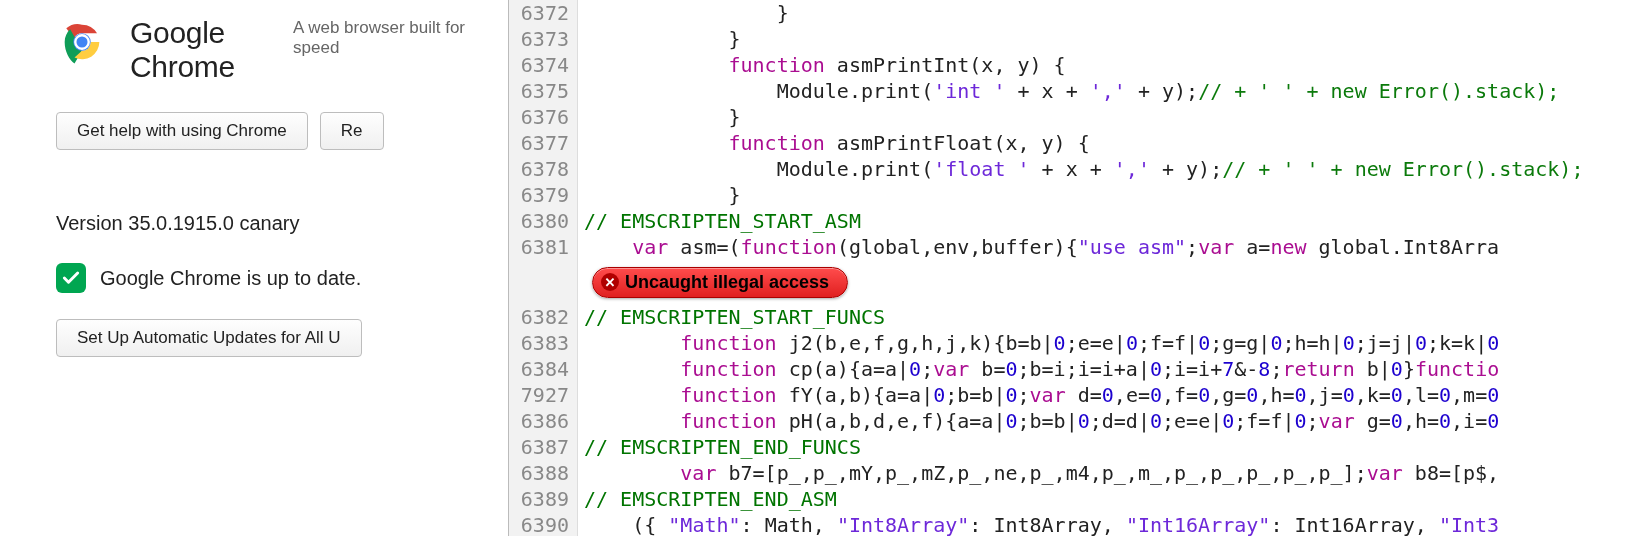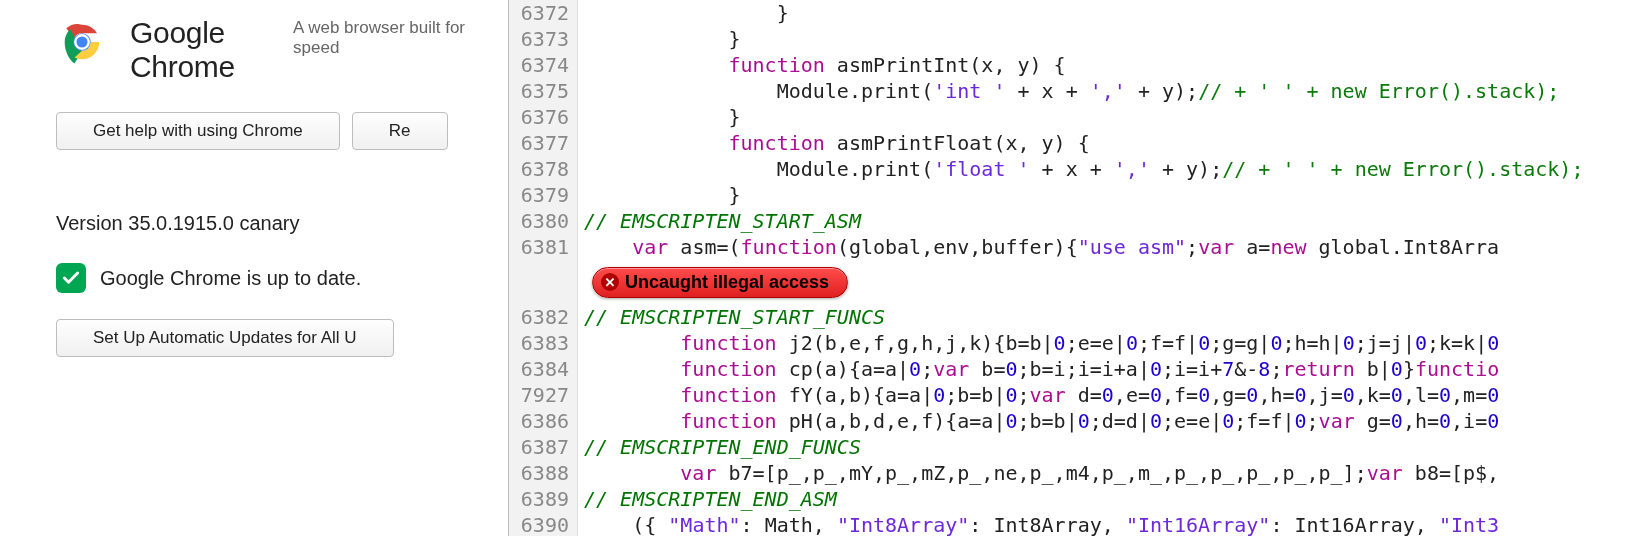--- a/index.html
+++ b/index.html
@@ -21,21 +21,21 @@
     }
     .header-row { display: flex; align-items: flex-start; gap: 22px; margin-bottom: 28px; }
     .chrome-logo { width: 52px; height: 52px; flex-shrink: 0; }
     .title-block { display: flex; flex-direction: row; }
     .title-block h1 { font-size: 30px; font-weight: 400; color: #222; letter-spacing: -0.3px; }
     .title-block p  { font-size: 17px; color: #666; margin-top: 2px; }
 
     .button-row { display: flex; gap: 12px; margin-bottom: 62px; }
     .chrome-btn {
       font-size: 17px; color: #222;
-      padding: 8px 36px;
+      padding: 8px 20px;
       background: linear-gradient(#fefefe, #f0f0f0);
       border: 1px solid #bdbdbd; border-radius: 4px;
       cursor: pointer;
       font-family: inherit;
     }
 
     .version-text { font-size: 20px; color: #222; margin-bottom: 26px; }
 
     .uptodate-row { display: flex; align-items: center; gap: 14px; font-size: 20px; color: #222; margin-bottom: 26px; margin-top: 28px; }
     .check-badge {
@@ -65,21 +65,21 @@
       flex: 1;
       font-family: Menlo, Consolas, monospace;
       font-size: 20px;
       color: #222;
       white-space: pre;
       overflow: hidden;
     }
     .code-area .line { height: 26px; line-height: 26px; padding-left: 6px; }
     .kw   { color: #aa0d91; }
     .str  { color: #6d28d9; }
-    .cmt  { color: #007400; font-style: italic; }
+    .cmt  { color: #007400; }
     .errcmt { color: #0b7a0b; }
     .num  { color: #1c00cf; }
 
     .error-bubble-row { height: 44px; display: flex; align-items: center; padding-left: 14px; }
     .error-bubble {
       background: linear-gradient(#ff4c4c, #e02020);
       color: #000;
       font-family: "Lucida Grande", "Helvetica Neue", Arial, sans-serif;
       font-size: 18px;
       font-weight: 700;

